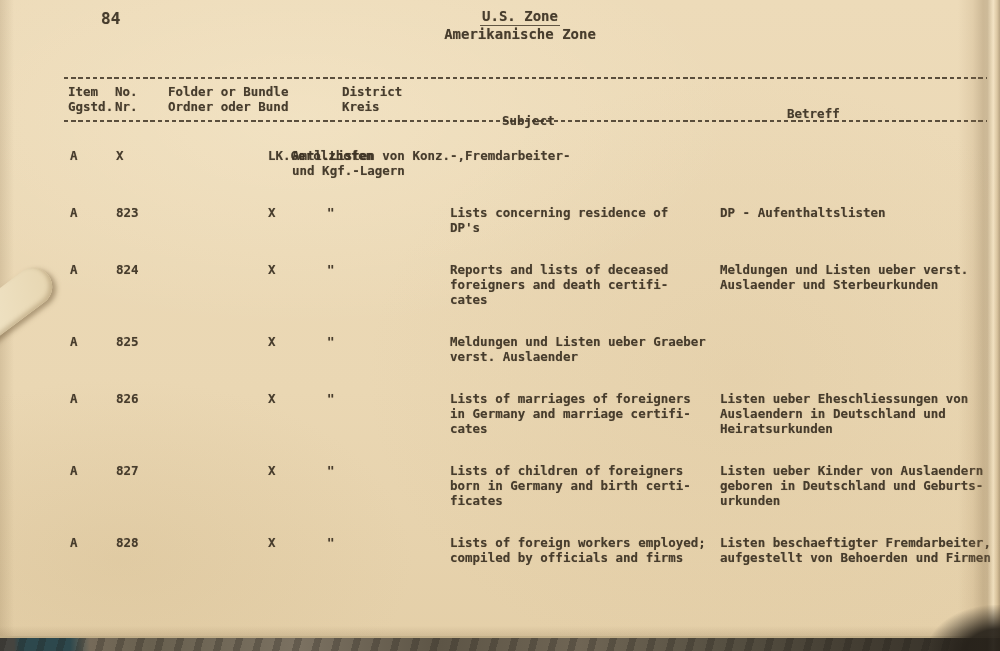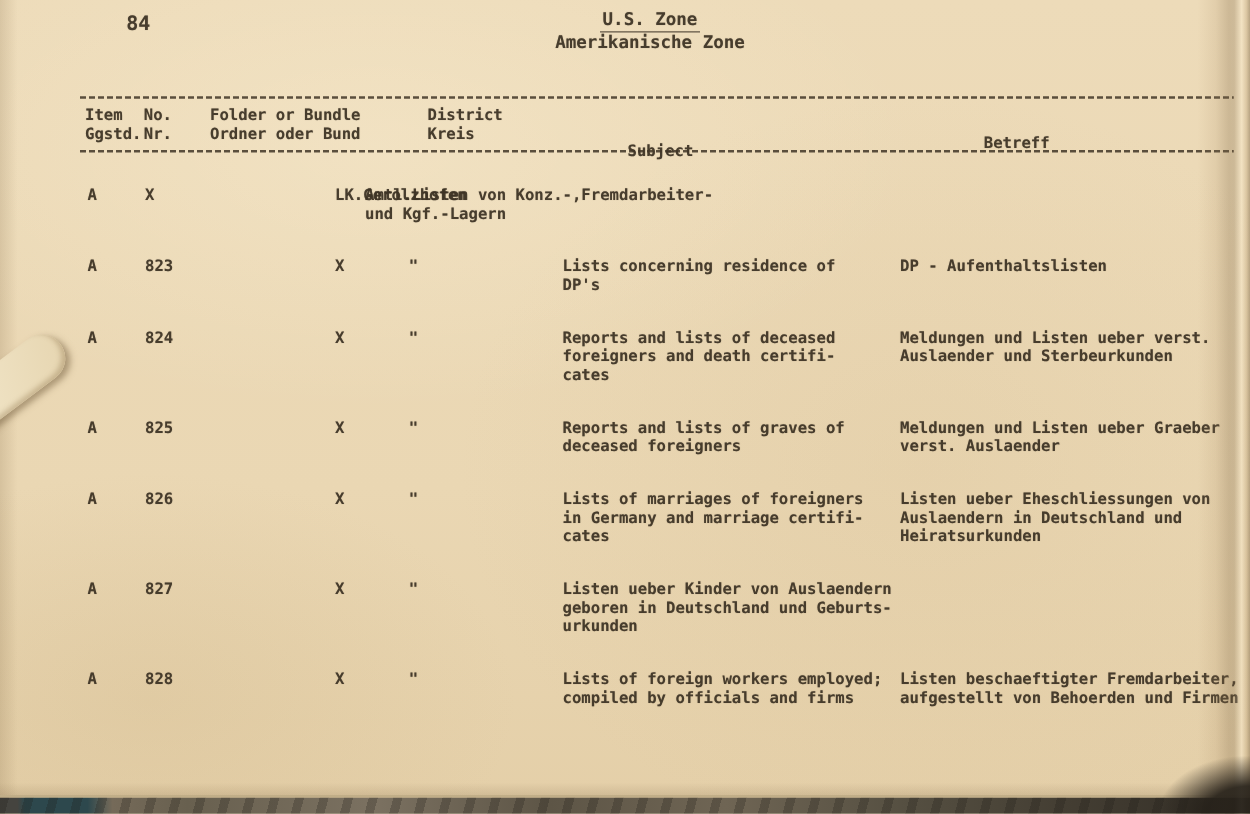--- a/index.html
+++ b/index.html
@@ -135,42 +135,43 @@
 foreigners and death certifi-
 cates</span>
         <span class="cell ink c-betreff">Meldungen und Listen ueber verst.
 Auslaender und Sterbeurkunden</span>
       </div>
       <div class="row">
         <span class="cell ink c-item">A</span>
         <span class="cell ink c-no">825</span>
         <span class="cell ink c-x">X</span>
         <span class="cell ink c-district ditto">"</span>
-        <span class="cell ink c-subject">Reports and lists of graves of
-deceased foreigners</span>
         <span class="cell ink c-betreff">Meldungen und Listen ueber Graeber
 verst. Auslaender</span>
       </div>
       <div class="row">
         <span class="cell ink c-item">A</span>
         <span class="cell ink c-no">826</span>
         <span class="cell ink c-x">X</span>
         <span class="cell ink c-district ditto">"</span>
         <span class="cell ink c-subject">Lists of marriages of foreigners
 in Germany and marriage certifi-
 cates</span>
         <span class="cell ink c-betreff">Listen ueber Eheschliessungen von
 Auslaendern in Deutschland und
 Heiratsurkunden</span>
       </div>
       <div class="row">
         <span class="cell ink c-item">A</span>
         <span class="cell ink c-no">827</span>
         <span class="cell ink c-x">X</span>
         <span class="cell ink c-district ditto">"</span>
+        <span class="cell ink c-subject">Lists of children of foreigners
+born in Germany and birth certi-
+ficates</span>
         <span class="cell ink c-betreff">Listen ueber Kinder von Auslaendern
 geboren in Deutschland und Geburts-
 urkunden</span>
       </div>
       <div class="row">
         <span class="cell ink c-item">A</span>
         <span class="cell ink c-no">828</span>
         <span class="cell ink c-x">X</span>
         <span class="cell ink c-district ditto">"</span>
         <span class="cell ink c-subject">Lists of foreign workers employed;

